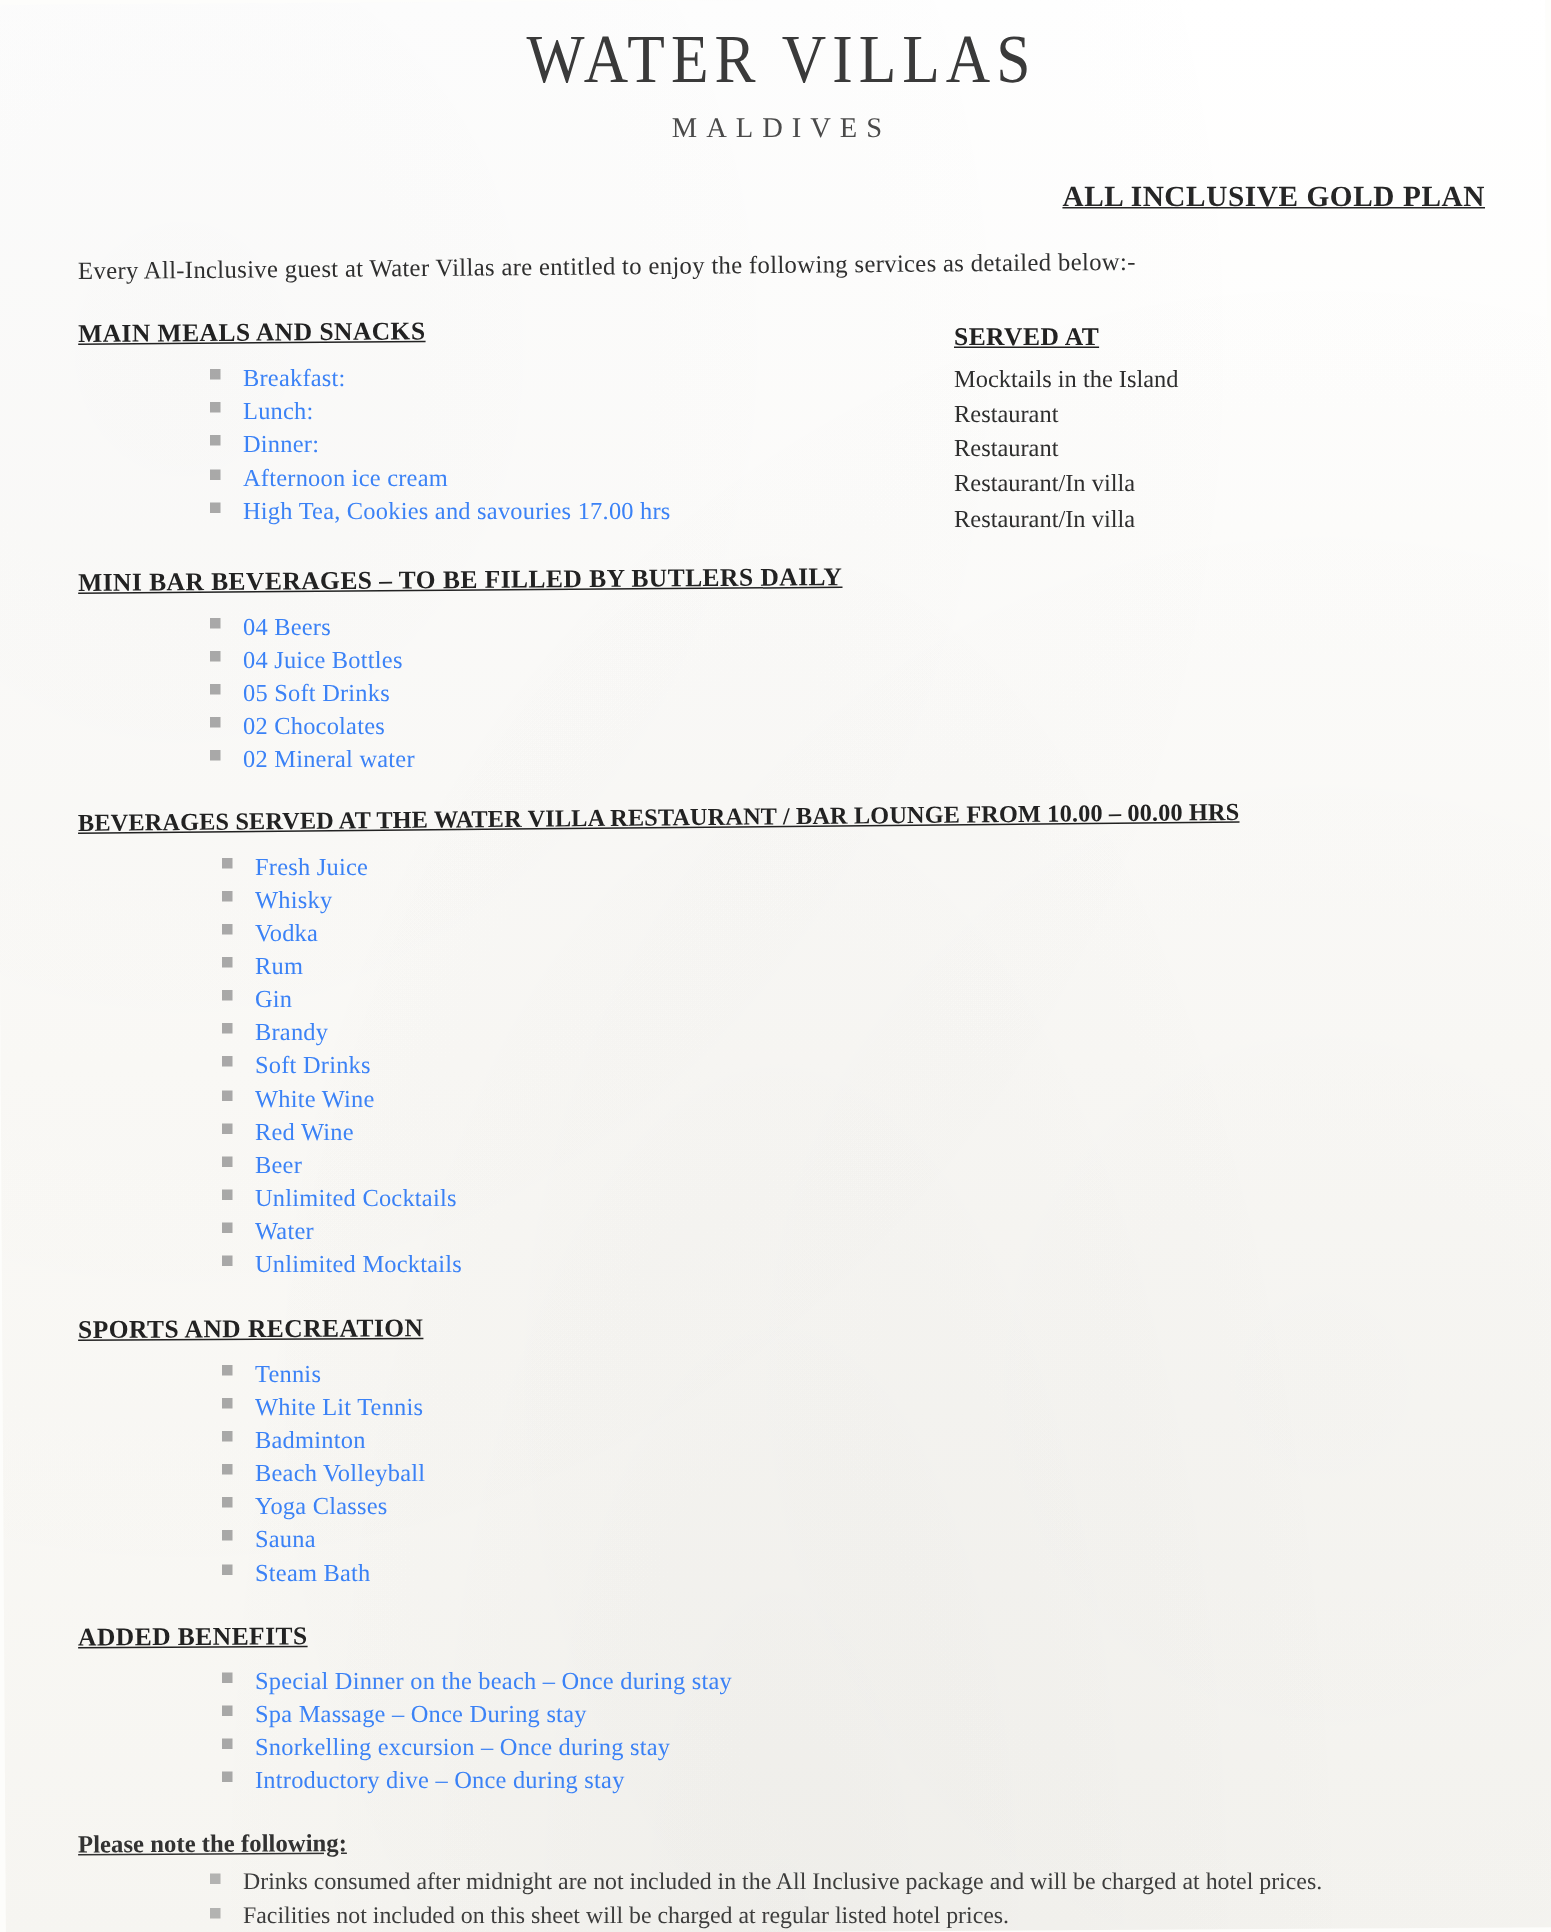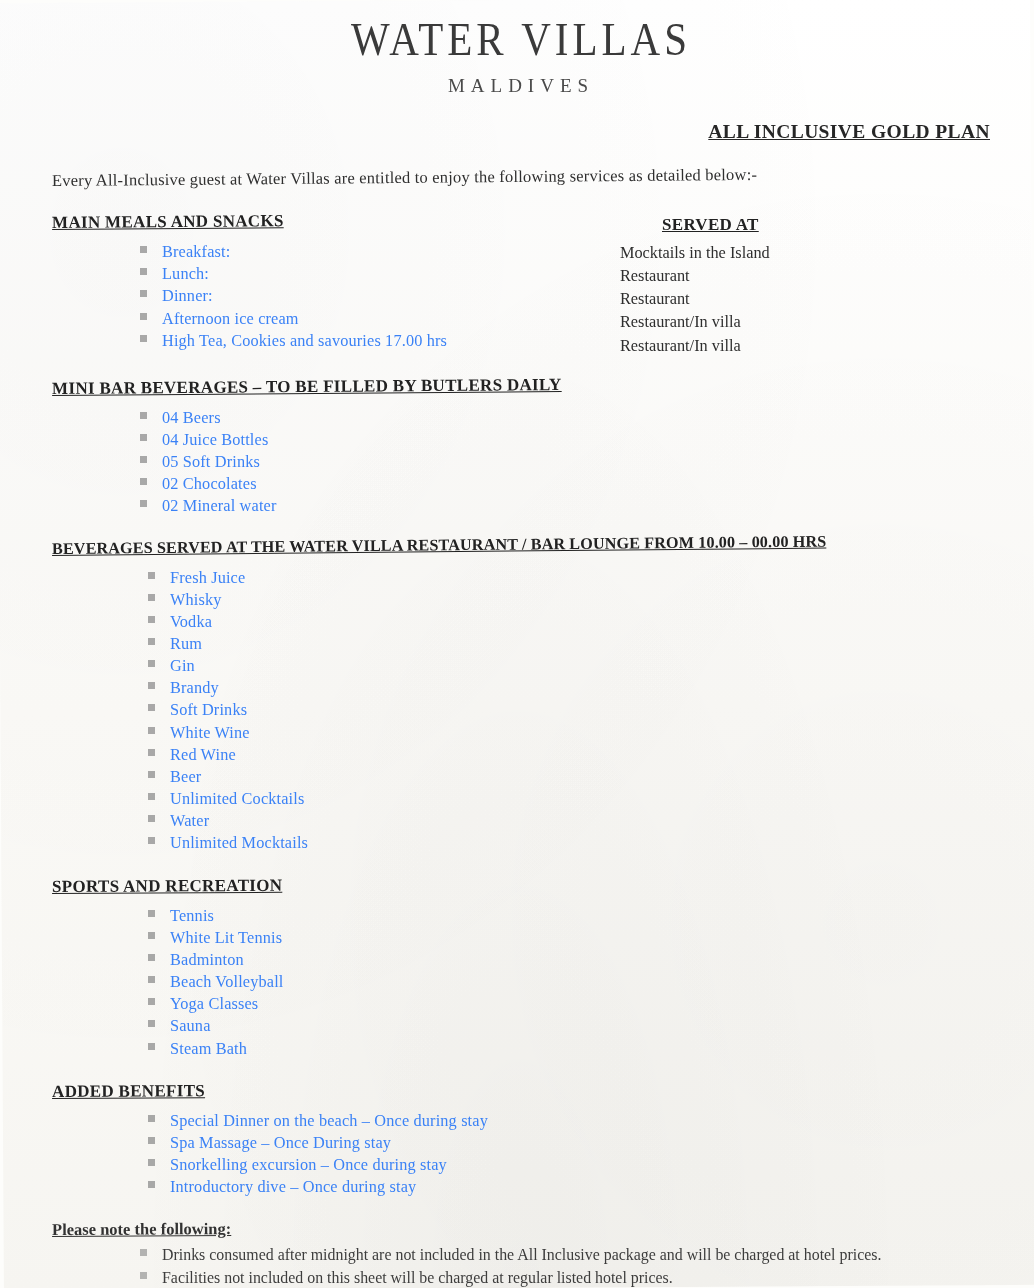--- a/index.html
+++ b/index.html
@@ -108,33 +108,33 @@
     width: 7px;
     height: 7px;
     background: #8e8e8e;
     opacity: 0.75;
   }
 
   
   .meals-wrap {
     display: flex;
     align-items: flex-start;
+    gap: 16px;
   }
   .meals-left { width: 560px; }
   .meals-right {
     padding-top: 2px;
     margin-left: 8px;
   }
   .served-head {
     font-size: 17px;
     font-weight: bold;
     text-decoration: underline;
     letter-spacing: 0.3px;
     color: #222;
-    margin-left: 42px;
   }
   .served-list {
     list-style: none;
     margin: 6px 0 0 0;
     padding: 0;
   }
   .served-list li {
     font-size: 16.3px;
     line-height: 1.42;
     color: #2e2e2e;

